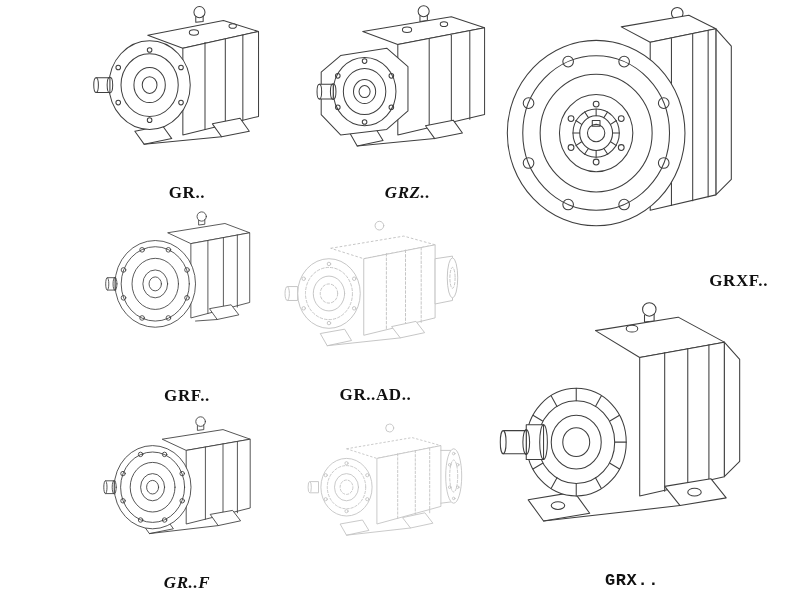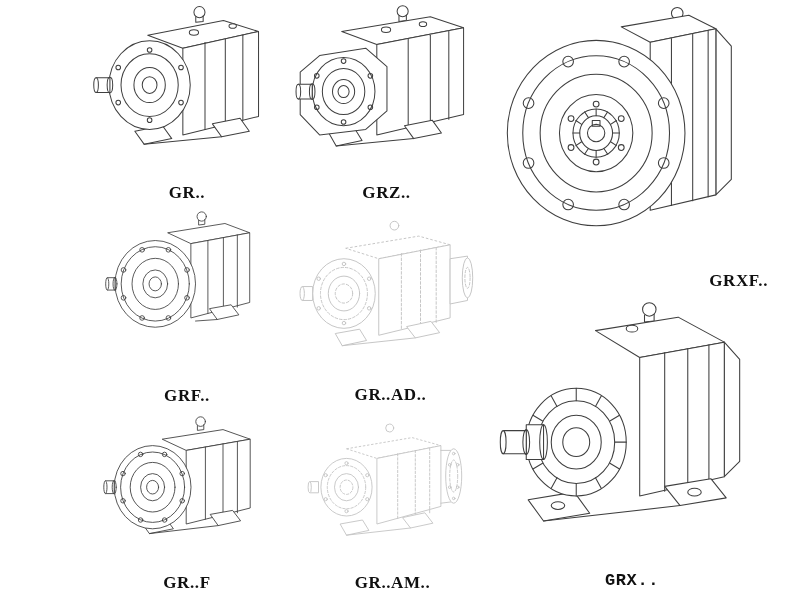--- a/index.html
+++ b/index.html
@@ -15,25 +15,25 @@
     color:#101010; letter-spacing:.6px; text-align:center; white-space:nowrap;
   }
   
   .ln { fill:none; stroke:#3f3f3f; stroke-width:1.1; stroke-linejoin:round; stroke-linecap:round; }
   .fc { fill:#ffffff; stroke:#3f3f3f; stroke-width:1.1; stroke-linejoin:round; }
   .ghost .ln { stroke:#c3c3c3; }
   .ghost .fc { stroke:#c3c3c3; }
   .ghost .dash { stroke-dasharray:3 2.2; }
 
   #fig-gr   { left:82px;  top:2px;   width:210px; height:206px; }
-  #fig-grz  { left:284px; top:2px;   width:205px; height:206px; }
+  #fig-grz  { left:305px; top:2px;   width:205px; height:206px;font-style:italic; }
   #fig-grxf { left:488px; top:0px;   width:280px; height:296px;align-items:flex-end; }
   #fig-grf  { left:82px;  top:208px; width:210px; height:200px;gap:22px; }
-  #fig-grad { left:283px; top:210px; width:215px; height:200px; }
-  #fig-grof { left:82px;  top:412px; width:210px; height:186px; }
+  #fig-grad { left:268px; top:210px; width:215px; height:200px; }
+  #fig-grof { left:82px;  top:412px; width:210px; height:186px;font-style:italic; }
   #fig-gram { left:285px; top:412px; width:215px; height:186px; }
   #fig-grx  { left:482px; top:296px; width:300px; height:300px;font-family:Liberation Mono, monospace; }
 </style>
 </head>
 <body>
 
 <div class="page">
 
   <div class="fig" id="fig-gr">
     <svg viewBox="0 0 205 195">
@@ -266,21 +266,20 @@
       <ellipse class="ln dash" cx="50" cy="94" rx="8" ry="9"></ellipse>
       <circle class="ln" cx="50" cy="64" r="2"></circle>
         <circle class="ln" cx="76" cy="79" r="2"></circle>
       <circle class="ln" cx="76" cy="109" r="2"></circle>
         <circle class="ln" cx="50" cy="124" r="2"></circle>
       <circle class="ln" cx="24" cy="109" r="2"></circle>
         <circle class="ln" cx="24" cy="79" r="2"></circle>
       <polygon class="fc" points="4,87 15,87 15,101 4,101"></polygon>
       <ellipse class="fc" cx="4" cy="94" rx="2" ry="7"></ellipse>
     </svg>
-    <div class="fig-label">GR..AM..</div>
   </div>
 
   <div class="fig" id="fig-grx">
     <svg viewBox="0 0 300 285">
       <circle class="ln" cx="168" cy="14" r="7"></circle>
       <polyline class="ln" points="163,20 163,27 173,26 173,19"></polyline>
       <polygon class="fc" points="112,36 198,22 246,48 158,64"></polygon>
       <polygon class="fc" points="246,48 262,66 262,172 246,188"></polygon>
       <polygon class="fc" points="158,64 246,48 246,188 158,208"></polygon>
       <line class="ln" x1="184" y1="59" x2="184" y2="203"></line>

